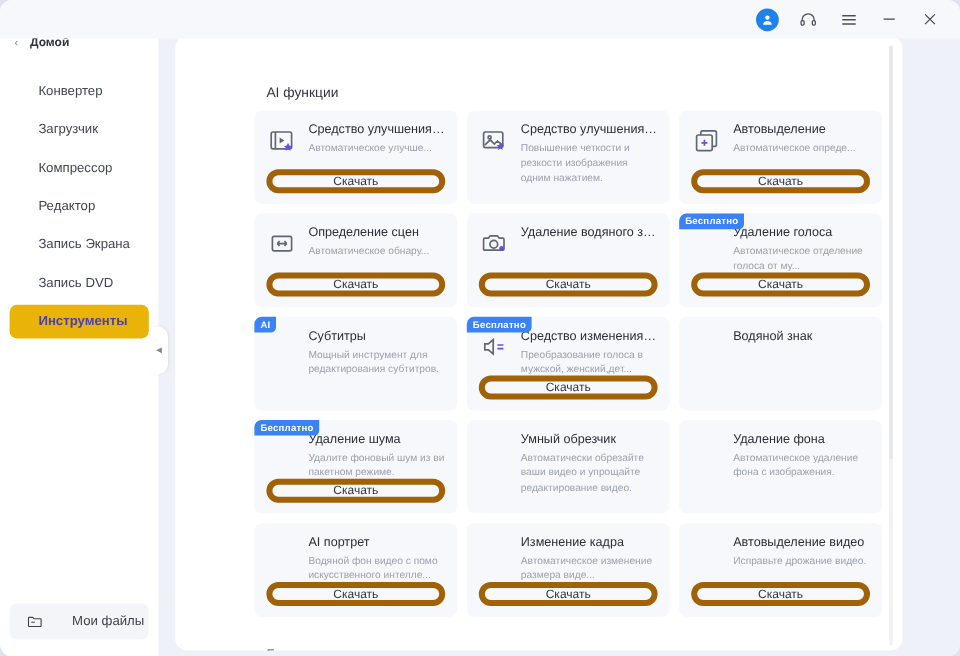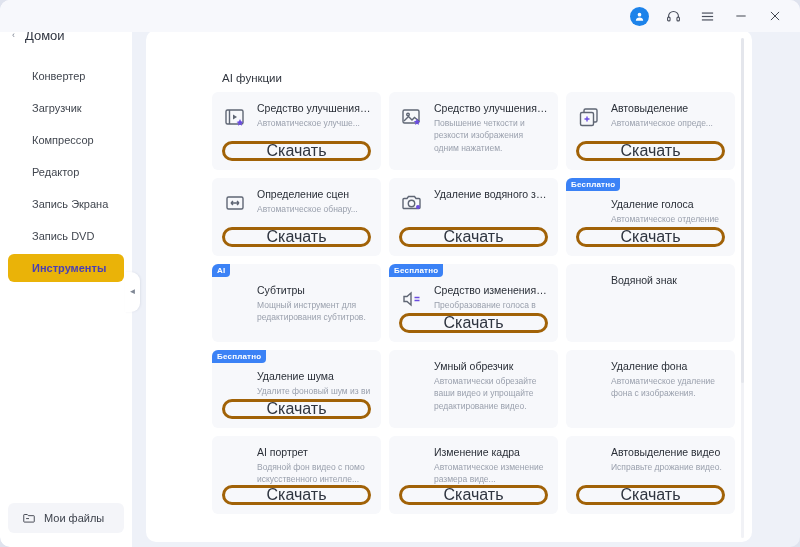--- a/index.html
+++ b/index.html
@@ -48,21 +48,21 @@
   }
   #home-row {
     display: flex; align-items: center;
     height: 22px;
     margin: 24px 0 0 0;
     padding-left: 12px;
     gap: 10px;
     cursor: default;
   }
   #home-chev { font-size: 9px; color: #7b8290; line-height: 1; }
-  #home-label { font-size: 13px; color: #2f3440; }
+  #home-label { font-size: 10px; color: #2f3440; font-weight: bold; }
 
   .nav-list { margin-top: 16px; }
   .nav-item {
     height: 28px;
     margin: 0 8px 4px 8px;
     display: flex; align-items: center;
     padding-left: 24px;
     border-radius: 6px;
     font-size: 11px;
     color: #41464f;
@@ -73,21 +73,21 @@
     color: #4a3fb5;
     font-weight: bold;
   }
 
   #myfiles {
     position: absolute; left: 8px; bottom: 14px;
     width: 116px; height: 30px;
     background: #f4f5f9;
     border-radius: 6px;
     display: flex; align-items: center;
-    gap: 8px; padding-left: 14px;
+    gap: 24px; padding-left: 14px;
   }
   #myfiles .lbl { font-size: 11px; color: #3d424c; }
 
   
   #collapse-handle {
     position: absolute;
     left: 125px; top: 272px;
     width: 15px; height: 40px;
     background: #ffffff;
     border-top-right-radius: 9px;
@@ -143,44 +143,44 @@
     white-space: nowrap; overflow: hidden; text-overflow: ellipsis;
     margin-bottom: 3px;
   }
   .card-desc {
     font-size: 8.5px; color: #9aa0ad; line-height: 1.45;
   }
   .btn-download {
     position: absolute;
     left: 10px; bottom: 9px;
     width: 149px; height: 20px;
-    border: 3px solid #a16207;
+    border: 5px solid #a16207;
     border-radius: 11px;
     background: #f7f8fb;
     color: #2f3540;
-    font-size: 16px;
+    font-size: 10px;
     font-family: "Liberation Sans", sans-serif;
     cursor: pointer;
     display: flex; align-items: center; justify-content: center;
   }
   .badge {
     position: absolute;
     left: 0; top: 0;
     height: 13px;
     padding: 0 5px;
     background: #3b82f6;
     color: #fff;
     font-size: 8px;
     font-weight: bold;
     display: flex; align-items: center;
     border-top-left-radius: 6px;
     border-bottom-right-radius: 4px;
     letter-spacing: .2px;
   }
-  .card.has-badge .card-top { margin-top: 10px; }
+  .card.has-badge .card-top { }
 
   
   #scrolltrack {
     position: absolute;
     left: 595px; top: 8px;
     width: 3px; height: 500px;
     background: #f1f2f6;
     border-radius: 2px;
   }
   #scrollthumb {

